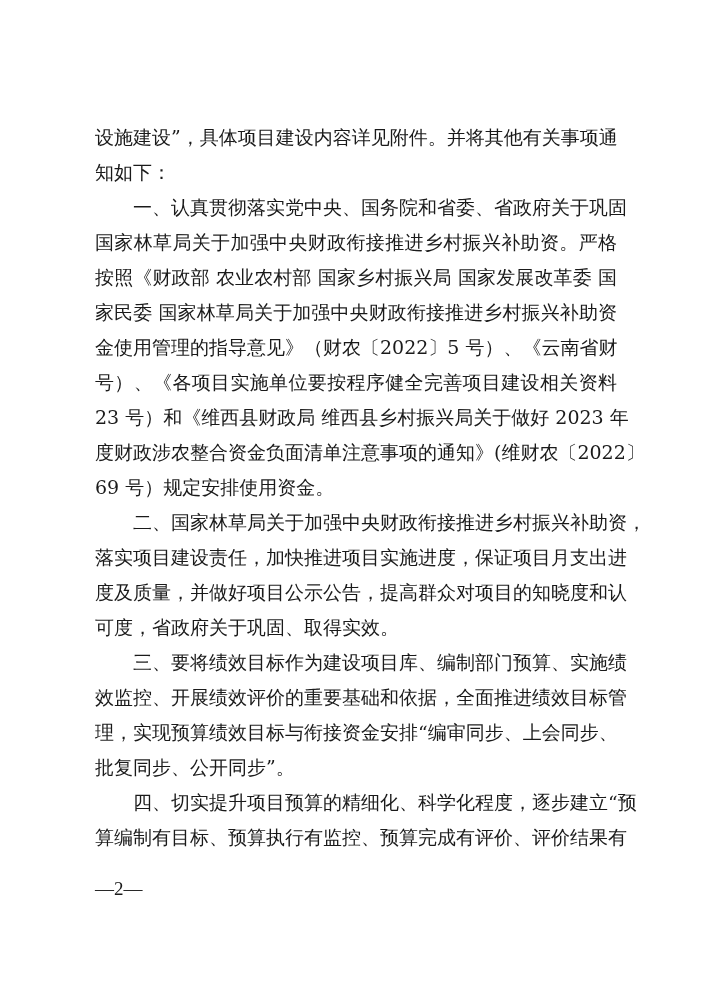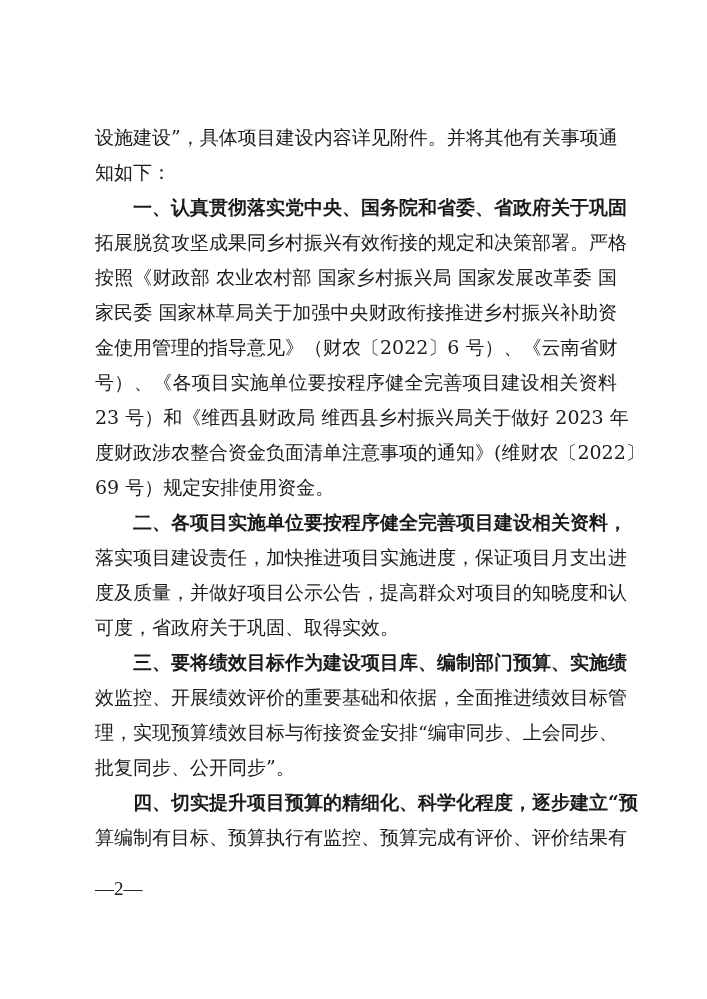--- a/index.html
+++ b/index.html
@@ -36,21 +36,20 @@
       text-align: justify;
       text-align-last: justify;
       letter-spacing: 0px;
       overflow: visible;
     }
     .line.last {
       text-align-last: left;
     }
     .line.indent {
       padding-left: 38px;
-      font-weight: bold;
     }
     .page-number {
       position: absolute;
       left: 95px;
       top: 874px;
       font-size: 19px;
       line-height: 30px;
       font-family: "Liberation Serif", "DejaVu Serif", serif;
     }
   </style>
@@ -60,32 +59,32 @@
 <div class="page">
   <div class="body-text">
 
     <div class="paragraph">
       <div class="line">设施建设”，具体项目建设内容详见附件。并将其他有关事项通</div>
       <div class="line last">知如下：</div>
     </div>
 
     <div class="paragraph">
       <div class="line indent">一、认真贯彻落实党中央、国务院和省委、省政府关于巩固</div>
-      <div class="line">拓展脱贫攻坚成果同乡村振兴有效衔接的规定和决策部署。严格</div>
+      <div class="line">国家林草局关于加强中央财政衔接推进乡村振兴补助资。严格</div>
       <div class="line">按照《财政部 农业农村部 国家乡村振兴局 国家发展改革委 国</div>
       <div class="line">家民委 国家林草局关于加强中央财政衔接推进乡村振兴补助资</div>
-      <div class="line">金使用管理的指导意见》（财农〔2022〕6 号）、《云南省财</div>
+      <div class="line">金使用管理的指导意见》（财农〔2022〕5 号）、《云南省财</div>
       <div class="line">号）、《各项目实施单位要按程序健全完善项目建设相关资料</div>
       <div class="line">23 号）和《维西县财政局 维西县乡村振兴局关于做好 2023 年</div>
       <div class="line">度财政涉农整合资金负面清单注意事项的通知》(维财农〔2022〕</div>
       <div class="line last">69 号）规定安排使用资金。</div>
     </div>
 
     <div class="paragraph">
-      <div class="line indent">二、各项目实施单位要按程序健全完善项目建设相关资料，</div>
+      <div class="line indent">二、国家林草局关于加强中央财政衔接推进乡村振兴补助资，</div>
       <div class="line">落实项目建设责任，加快推进项目实施进度，保证项目月支出进</div>
       <div class="line">度及质量，并做好项目公示公告，提高群众对项目的知晓度和认</div>
       <div class="line last">可度，省政府关于巩固、取得实效。</div>
     </div>
 
     <div class="paragraph">
       <div class="line indent">三、要将绩效目标作为建设项目库、编制部门预算、实施绩</div>
       <div class="line">效监控、开展绩效评价的重要基础和依据，全面推进绩效目标管</div>
       <div class="line">理，实现预算绩效目标与衔接资金安排“编审同步、上会同步、</div>
       <div class="line last">批复同步、公开同步”。</div>

